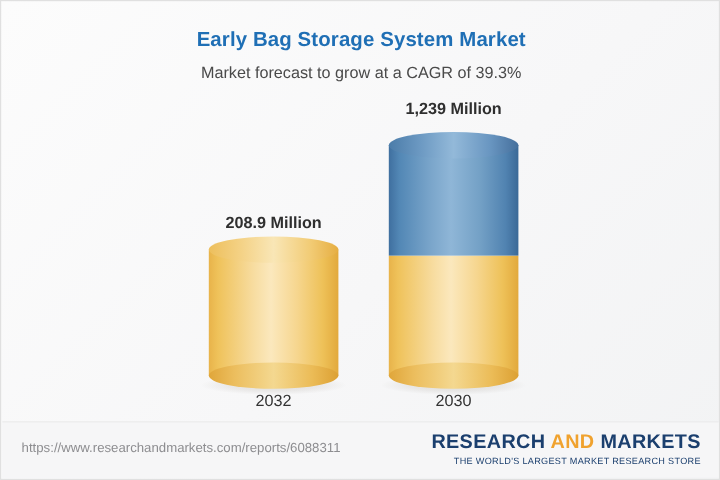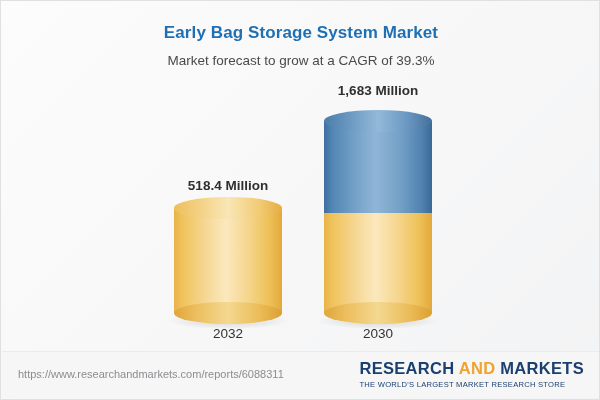--- a/index.html
+++ b/index.html
@@ -166,20 +166,21 @@
     position: absolute;
     left: 16px;
     top: 16px;
     font-size: 11px;
     color: #8d8d90;
   }
   .logo {
     position: absolute;
     right: 16px;
     top: 7px;
+    text-align: right;
   }
   .logo-main {
     font-size: 16.5px;
     font-weight: bold;
     letter-spacing: 0.3px;
     color: #1b3f6e;
     white-space: nowrap;
   }
   .logo-and { color: #f0a22e; }
   .logo-tag {
@@ -195,33 +196,33 @@
 <body>
 
 <div class="card">
 
   <div class="chart-title">Early Bag Storage System Market</div>
   <div class="chart-subtitle">Market forecast to grow at a CAGR of 39.3%</div>
 
   <div class="plot">
 
     <div class="bar-group g0">
-      <div class="value-label">518.4 Million</div>
+      <div class="value-label">208.9 Million</div>
       <div class="cylinder">
         <div class="seg-shadow"></div>
         <div class="cyl-seg seg-yellow" style="top:0; bottom:0;">
           <div class="bottom-round"></div>
           <div class="cap cap-yellow"></div>
         </div>
       </div>
       <div class="cat-label">2032</div>
     </div>
 
     <div class="bar-group g1">
-      <div class="value-label">1,683 Million</div>
+      <div class="value-label">1,239 Million</div>
       <div class="cylinder">
         <div class="seg-shadow"></div>
         <div class="cyl-seg seg-yellow" style="bottom:0; height:100px;">
           <div class="bottom-round"></div>
         </div>
         <div class="cyl-seg seg-blue" style="bottom:100px; top:0;">
           <div class="cap cap-blue"></div>
         </div>
       </div>
       <div class="cat-label">2030</div>

